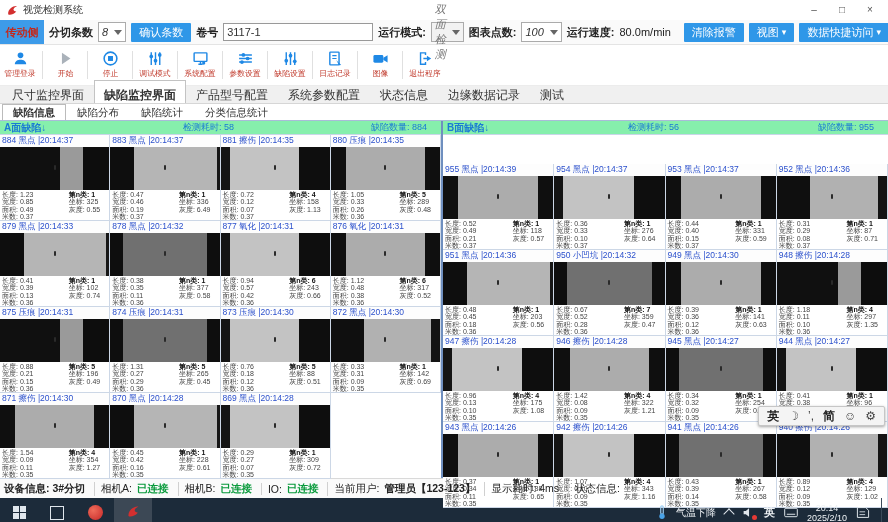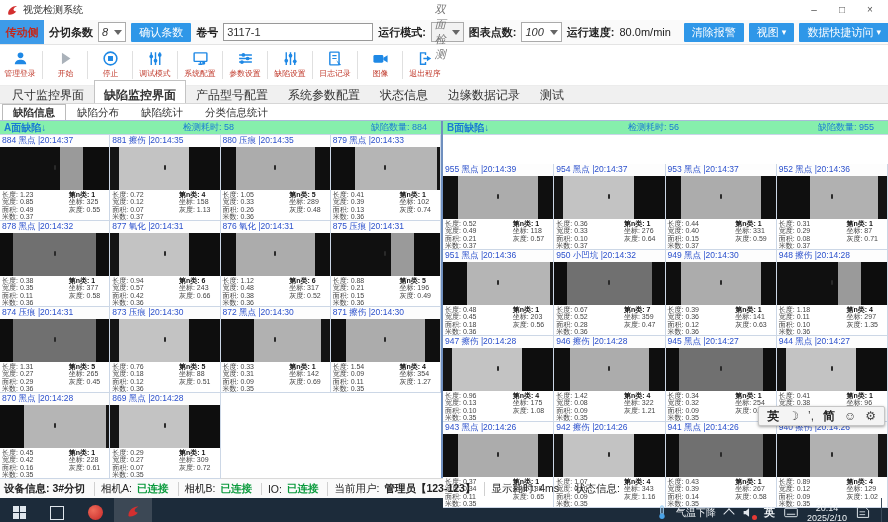--- a/index.html
+++ b/index.html
@@ -282,20 +282,39 @@
               <div>米数: 0.37</div>
             </div>
             <div class="col r">
               <div class="cls">第n类: 1</div>
               <div>坐标: 325</div>
               <div>灰度: 0.55</div>
             </div>
           </div>
         </div>
         <div class="cell">
+          <div class="cell-h">883 黑点 |20:14:37</div>
+          <div class="cimg p1">
+            <i class="speck"></i>
+          </div>
+          <div class="cinfo">
+            <div class="col">
+              <div>长度: 0.47</div>
+              <div>宽度: 0.46</div>
+              <div>面积: 0.19</div>
+              <div>米数: 0.37</div>
+            </div>
+            <div class="col r">
+              <div class="cls">第n类: 1</div>
+              <div>坐标: 336</div>
+              <div>灰度: 6.49</div>
+            </div>
+          </div>
+        </div>
+        <div class="cell">
           <div class="cell-h">881 擦伤 |20:14:35</div>
           <div class="cimg p3">
             <i class="speck"></i>
           </div>
           <div class="cinfo">
             <div class="col">
               <div>长度: 0.72</div>
               <div>宽度: 0.12</div>
               <div>面积: 0.07</div>
               <div>米数: 0.37</div>

